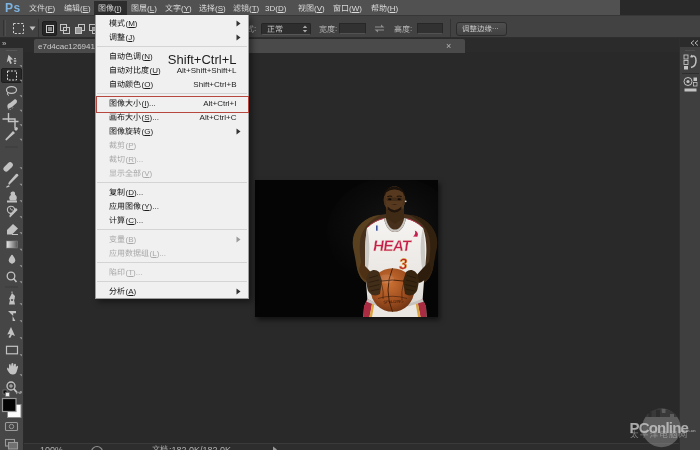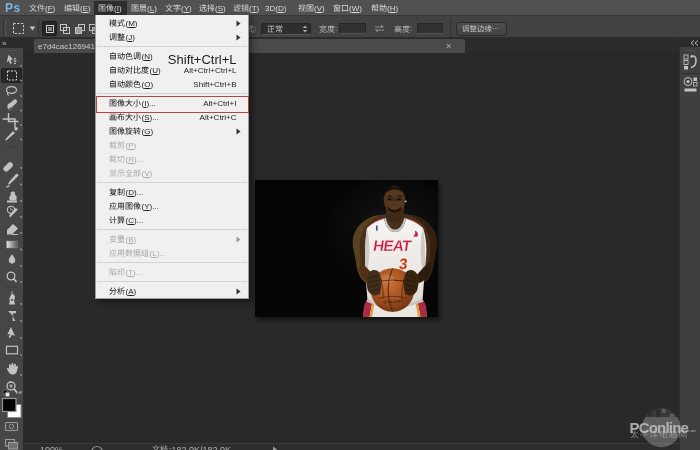--- a/index.html
+++ b/index.html
@@ -4,21 +4,21 @@
 *{margin:0;padding:0;box-sizing:border-box}
 html,body{width:700px;height:450px;overflow:hidden;background:#292929;
  font-family:"Liberation Sans",sans-serif;-webkit-font-smoothing:antialiased}
 .ab{position:absolute}
 svg{display:block}
 body>svg,div>svg{position:absolute}
 .lat{position:absolute;color:#dedede;white-space:pre}
 </style></head>
 <body>
 
-<div class="ab" style="left:0;top:0;width:700px;height:15px;background:#515151;z-index:10">
+<div class="ab" style="left:0;top:0;width:620px;height:15px;background:#515151;z-index:10">
 <div class="ab" style="left:94px;top:1px;width:33px;height:14px;background:#2d2d2d"></div>
 <div class="lat" style="left:5px;top:1px;font-size:12px;font-weight:bold;color:#7db3e0;letter-spacing:0.5px">Ps</div>
 <svg style="position:absolute;left:29px;top:3.7px" width="17.0" height="8.2" viewBox="0 0 2125 1020">
       <g fill="#dcdcdc" transform="translate(0,870) scale(1,-1)">
         <path transform="translate(0)" d="M722 629 803 606Q740 424 641 292Q543 160 405 70Q267 -20 85 -78Q80 -69 71 -55Q63 -41 53 -27Q43 -13 35 -4Q214 47 347 130Q480 213 573 336Q666 459 722 629ZM273 625Q330 471 426 345Q522 220 658 132Q794 43 968 -1Q960 -9 949 -22Q939 -36 930 -49Q920 -63 914 -74Q734 -24 597 70Q460 164 362 298Q264 433 200 602ZM50 665H955V588H50ZM422 823 504 848Q527 812 550 769Q572 726 582 694L495 666Q486 697 465 742Q444 786 422 823Z"></path>
         <path transform="translate(1000)" d="M603 829H682V-81H603ZM430 790 506 775Q493 705 473 638Q454 571 429 513Q405 454 376 409Q369 415 356 423Q343 430 331 437Q318 444 308 448Q337 490 361 545Q384 600 402 663Q419 725 430 790ZM443 637H910V560H423ZM317 343H954V266H317ZM265 837 340 814Q309 730 267 647Q225 565 177 491Q128 418 75 361Q72 371 64 386Q56 401 47 416Q38 431 31 440Q78 489 121 553Q164 616 202 689Q239 762 265 837ZM165 578 239 652 240 651V-79H165Z"></path>
       </g>
     </svg>
 <div class="lat" style="left:45px;top:3.5px;font-size:8px;color:#dcdcdc">(<u>F</u>)</div>
 <svg style="position:absolute;left:64px;top:3.7px" width="17.0" height="8.2" viewBox="0 0 2125 1020">
@@ -427,21 +427,21 @@
 <svg style="position:absolute;left:13px;top:51.1px" width="41.0" height="8.2" viewBox="0 0 5125 1020">
       <g fill="#1d1d1d" transform="translate(0,870) scale(1,-1)">
         <path transform="translate(0)" d="M215 484H792V410H215ZM215 266H792V193H215ZM215 48H792V-26H215ZM161 705H854V-77H772V629H241V-81H161ZM453 843 545 831Q528 785 510 740Q492 695 475 662L404 675Q413 699 422 729Q432 758 440 788Q449 818 453 843Z"></path>
         <path transform="translate(1000)" d="M507 611H908V535H507ZM869 611H946Q946 611 946 604Q946 596 945 587Q945 578 945 572Q940 417 935 310Q930 203 924 135Q917 67 908 28Q899 -10 886 -26Q870 -46 853 -55Q837 -63 812 -66Q789 -68 751 -68Q714 -68 674 -65Q672 -48 666 -26Q660 -4 649 12Q691 9 727 8Q762 7 778 7Q791 7 800 10Q809 13 817 22Q827 34 835 69Q843 105 849 171Q855 238 859 341Q864 445 869 594ZM649 824H728Q727 718 724 613Q722 509 711 409Q701 310 679 220Q657 130 618 54Q579 -22 518 -80Q512 -70 501 -59Q490 -48 479 -38Q467 -28 457 -22Q515 30 551 101Q587 172 607 256Q628 341 636 434Q645 528 647 626Q649 725 649 824ZM89 759H476V689H89ZM53 522H494V449H53ZM347 347 412 365Q431 321 451 270Q470 218 487 170Q504 122 513 88L444 64Q436 100 420 149Q404 197 385 250Q366 302 347 347ZM90 41 83 108 122 136 450 205Q451 190 454 170Q458 150 461 137Q369 117 306 102Q244 87 204 78Q165 68 142 61Q120 55 108 50Q97 46 90 41ZM89 42Q87 50 83 63Q79 77 74 91Q69 105 64 114Q77 118 87 137Q98 155 110 184Q116 198 127 229Q139 261 152 304Q166 347 178 396Q191 445 200 494L277 470Q262 403 240 334Q219 265 194 201Q169 138 144 87V85Q144 85 136 80Q127 76 117 69Q106 62 98 55Q89 48 89 42Z"></path>
         <path transform="translate(2000)" d="M69 708H408V633H69ZM382 708H396L410 712L461 697Q440 503 391 353Q342 204 268 97Q195 -10 99 -79Q94 -69 84 -57Q75 -45 64 -33Q53 -22 43 -15Q131 43 200 143Q270 243 317 381Q364 519 382 690ZM89 452 144 501Q194 457 247 407Q299 356 347 303Q395 250 434 199Q473 149 496 106L434 48Q411 91 373 142Q335 194 289 248Q242 303 191 355Q140 407 89 452ZM483 602H959V525H483ZM763 841H841V25Q841 -13 831 -33Q821 -53 798 -64Q775 -75 734 -77Q693 -80 629 -80Q628 -69 624 -54Q619 -39 614 -24Q609 -9 603 3Q651 2 688 1Q726 1 739 2Q752 2 757 7Q763 12 763 26ZM500 393 564 423Q588 389 611 349Q634 309 651 271Q668 233 676 202L607 168Q600 198 583 237Q567 276 545 317Q524 358 500 393Z"></path>
         <path transform="translate(3000)" d="M180 532H457V454H180ZM865 659 931 590Q885 551 829 511Q774 472 714 435Q655 398 597 365Q593 379 581 396Q569 414 559 426Q615 458 671 497Q727 537 778 580Q829 622 865 659ZM532 836H614V87Q614 45 623 33Q633 21 667 21Q674 21 692 21Q711 21 733 21Q755 21 775 21Q795 21 804 21Q829 21 841 40Q853 60 859 110Q864 161 867 252Q878 245 891 237Q904 229 918 224Q932 218 943 215Q939 115 927 56Q916 -3 889 -29Q862 -55 810 -55Q803 -55 781 -55Q759 -55 734 -55Q708 -55 686 -55Q665 -55 658 -55Q609 -55 581 -43Q554 -30 543 2Q532 33 532 90ZM124 -74Q121 -64 114 -51Q108 -38 100 -26Q92 -13 85 -6Q98 3 113 22Q127 40 127 72V830H210V11Q210 11 202 5Q193 0 180 -10Q168 -19 155 -31Q141 -42 133 -53Q124 -64 124 -74ZM124 -74 113 5 152 37 454 130Q453 118 454 103Q454 88 455 74Q457 60 458 50Q356 17 294 -4Q231 -26 198 -38Q164 -51 148 -59Q133 -67 124 -74Z"></path>
         <path transform="translate(4000)" d="M228 557H937V493H228ZM241 266H811V201H241ZM386 642H461V390H700V642H777V327H386ZM790 266H806L820 269L870 242Q828 165 761 111Q693 56 608 19Q523 -18 425 -40Q328 -63 226 -75Q222 -61 212 -41Q203 -21 193 -8Q289 0 381 19Q473 38 553 69Q633 100 694 146Q756 192 790 255ZM402 214Q452 148 536 102Q620 56 729 27Q838 -1 963 -12Q955 -20 946 -33Q937 -45 929 -58Q922 -70 917 -81Q789 -66 678 -33Q567 1 479 55Q392 110 334 187ZM162 743H949V668H162ZM125 743H203V471Q203 411 200 340Q196 269 186 195Q176 120 157 50Q138 -21 107 -80Q99 -74 86 -67Q73 -60 59 -54Q46 -48 35 -45Q67 12 84 78Q102 145 111 214Q120 283 122 349Q125 414 125 471ZM473 827 551 846Q569 816 585 779Q602 743 609 717L526 695Q519 721 504 759Q490 797 473 827Z"></path>
       </g>
     </svg>
 <div class="lat" style="left:54px;top:51px;font-size:8px;color:#1d1d1d">(<u>U</u>)</div>
-<div class="lat" style="right:11.5px;top:51px;font-size:8px;color:#1d1d1d;text-align:right">Alt+Ctrl+Ctrl+L</div>
+<div class="lat" style="right:11.5px;top:51px;font-size:8px;color:#1d1d1d;text-align:right">Alt+Shift+Shift+L</div>
 <svg style="position:absolute;left:13px;top:65.1px" width="33.0" height="8.2" viewBox="0 0 4125 1020">
       <g fill="#1d1d1d" transform="translate(0,870) scale(1,-1)">
         <path transform="translate(0)" d="M215 484H792V410H215ZM215 266H792V193H215ZM215 48H792V-26H215ZM161 705H854V-77H772V629H241V-81H161ZM453 843 545 831Q528 785 510 740Q492 695 475 662L404 675Q413 699 422 729Q432 758 440 788Q449 818 453 843Z"></path>
         <path transform="translate(1000)" d="M507 611H908V535H507ZM869 611H946Q946 611 946 604Q946 596 945 587Q945 578 945 572Q940 417 935 310Q930 203 924 135Q917 67 908 28Q899 -10 886 -26Q870 -46 853 -55Q837 -63 812 -66Q789 -68 751 -68Q714 -68 674 -65Q672 -48 666 -26Q660 -4 649 12Q691 9 727 8Q762 7 778 7Q791 7 800 10Q809 13 817 22Q827 34 835 69Q843 105 849 171Q855 238 859 341Q864 445 869 594ZM649 824H728Q727 718 724 613Q722 509 711 409Q701 310 679 220Q657 130 618 54Q579 -22 518 -80Q512 -70 501 -59Q490 -48 479 -38Q467 -28 457 -22Q515 30 551 101Q587 172 607 256Q628 341 636 434Q645 528 647 626Q649 725 649 824ZM89 759H476V689H89ZM53 522H494V449H53ZM347 347 412 365Q431 321 451 270Q470 218 487 170Q504 122 513 88L444 64Q436 100 420 149Q404 197 385 250Q366 302 347 347ZM90 41 83 108 122 136 450 205Q451 190 454 170Q458 150 461 137Q369 117 306 102Q244 87 204 78Q165 68 142 61Q120 55 108 50Q97 46 90 41ZM89 42Q87 50 83 63Q79 77 74 91Q69 105 64 114Q77 118 87 137Q98 155 110 184Q116 198 127 229Q139 261 152 304Q166 347 178 396Q191 445 200 494L277 470Q262 403 240 334Q219 265 194 201Q169 138 144 87V85Q144 85 136 80Q127 76 117 69Q106 62 98 55Q89 48 89 42Z"></path>
         <path transform="translate(2000)" d="M514 779H948V717H514ZM709 742 772 726Q758 687 743 648Q728 609 714 580L658 596Q671 625 687 667Q702 709 709 742ZM535 608H915V139H849V549H598V137H535ZM697 504H758Q758 391 753 304Q748 218 733 154Q717 91 686 46Q654 1 601 -30Q548 -61 467 -83Q463 -71 452 -55Q441 -38 431 -29Q507 -10 556 17Q605 44 633 83Q662 123 675 180Q688 237 692 317Q696 397 697 504ZM67 741H496V676H67ZM117 535H493V469H117ZM389 668 454 652Q436 613 417 575Q397 536 379 509L319 524Q331 543 344 569Q357 594 369 621Q381 647 389 668ZM134 651 196 671Q213 644 228 611Q244 578 250 554L185 532Q180 555 166 589Q151 623 134 651ZM88 535H159V323Q159 279 156 227Q153 175 147 120Q140 66 127 14Q115 -38 94 -81Q88 -75 76 -68Q64 -60 52 -54Q41 -47 32 -44Q57 11 69 76Q81 140 85 205Q88 270 88 324ZM399 457 464 430Q432 400 389 373Q346 346 300 324Q253 302 208 287Q200 299 186 314Q172 329 158 339Q201 352 246 370Q291 389 331 411Q372 434 399 457ZM414 324 477 297Q443 259 397 225Q351 192 299 164Q248 137 196 117Q187 129 174 145Q161 161 148 171Q196 188 246 211Q296 235 340 264Q384 293 414 324ZM430 183 498 153Q464 108 414 68Q363 28 304 -3Q244 -34 181 -56Q172 -42 159 -26Q145 -10 132 1Q192 19 249 46Q306 74 353 109Q400 144 430 183ZM228 824 293 843Q308 818 320 787Q333 756 338 733L269 711Q265 734 253 766Q242 798 228 824ZM740 75 783 118Q816 97 850 70Q884 43 914 16Q944 -11 962 -33L917 -82Q899 -59 870 -31Q841 -3 807 25Q772 53 740 75Z"></path>
         <path transform="translate(3000)" d="M472 538H549V273H472ZM335 754H654V683H299ZM630 754H648L664 759L715 722Q691 684 659 643Q627 603 592 567Q558 530 525 503Q516 514 502 528Q488 541 478 550Q506 574 536 607Q565 640 590 675Q614 710 630 738ZM168 563H245V83Q245 53 254 37Q264 21 292 15Q320 9 374 9Q391 9 428 9Q466 9 514 9Q562 9 611 9Q661 9 701 9Q741 9 761 9Q811 9 836 21Q860 33 871 68Q881 102 887 168Q903 158 925 150Q946 142 963 139Q957 80 945 41Q934 1 913 -22Q892 -45 855 -54Q819 -64 762 -64Q752 -64 723 -64Q694 -64 654 -64Q613 -64 570 -64Q526 -64 486 -64Q446 -64 417 -64Q389 -64 380 -64Q299 -64 253 -52Q206 -40 187 -8Q168 24 168 84ZM352 844 423 817Q384 743 329 673Q274 603 211 544Q148 485 82 440Q79 449 71 463Q63 477 54 491Q45 506 38 514Q99 552 158 603Q217 655 267 716Q317 778 352 844ZM225 563H862V202H783V490H225ZM225 321H821V245H225Z"></path>
       </g>
     </svg>
 <div class="lat" style="left:46px;top:65px;font-size:8px;color:#1d1d1d">(<u>O</u>)</div>
 <div class="lat" style="right:11.5px;top:65px;font-size:8px;color:#1d1d1d;text-align:left">Shift+Ctrl+B</div>

